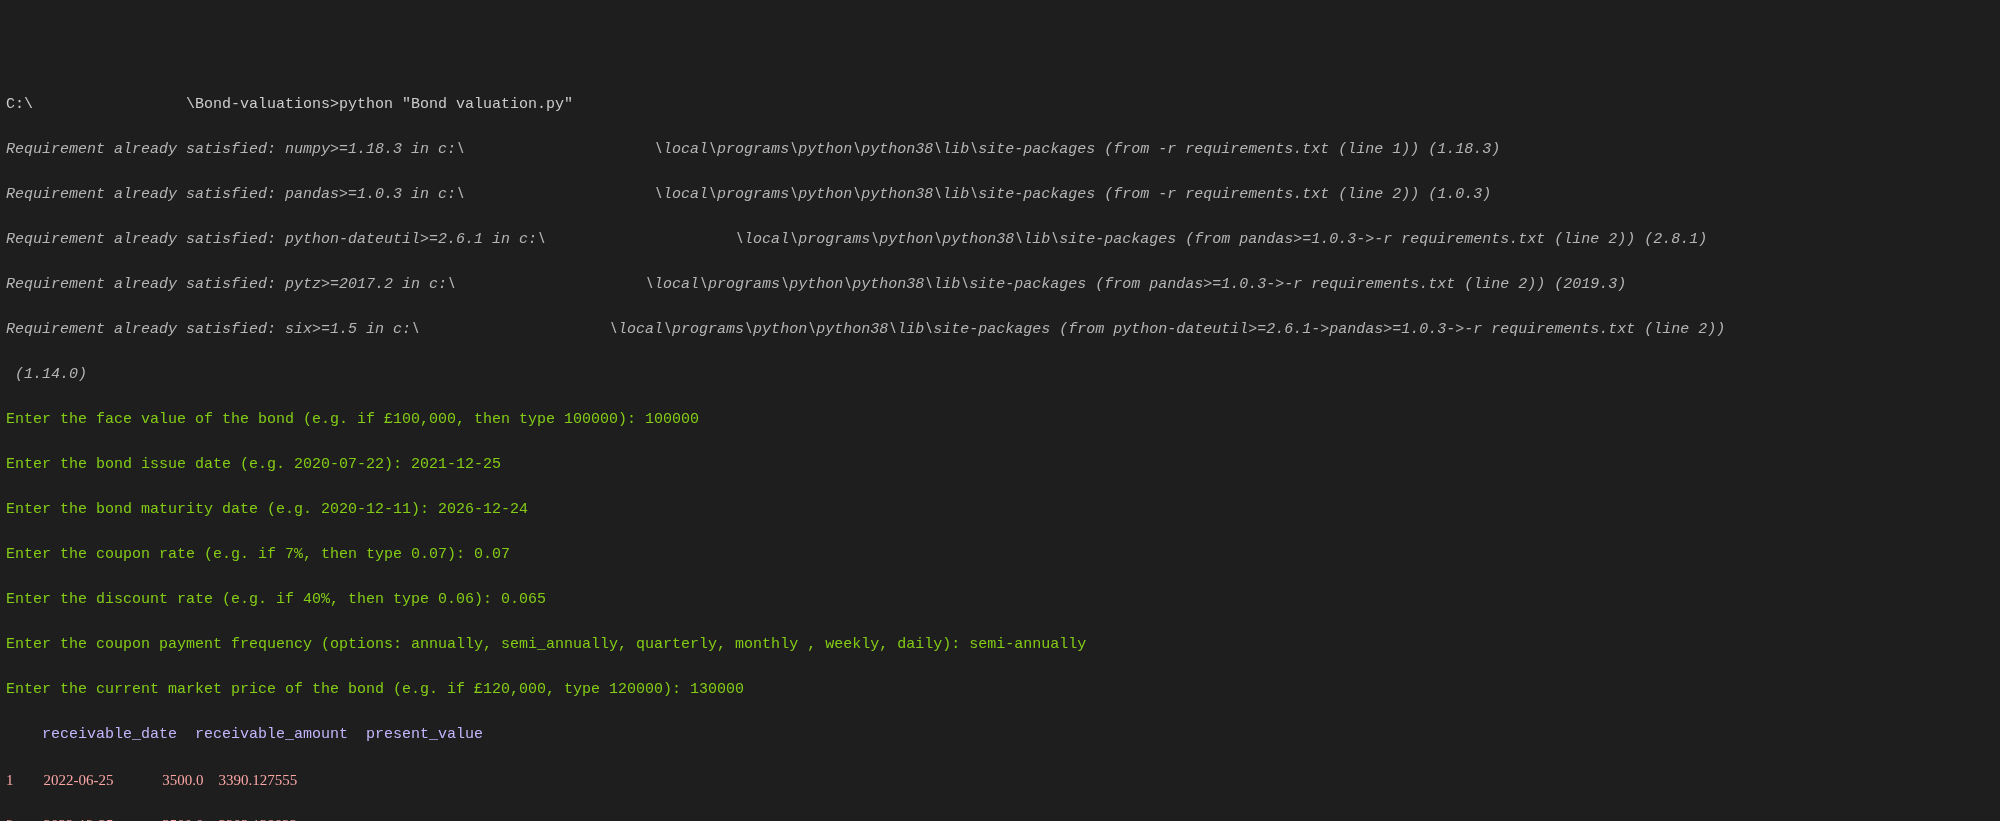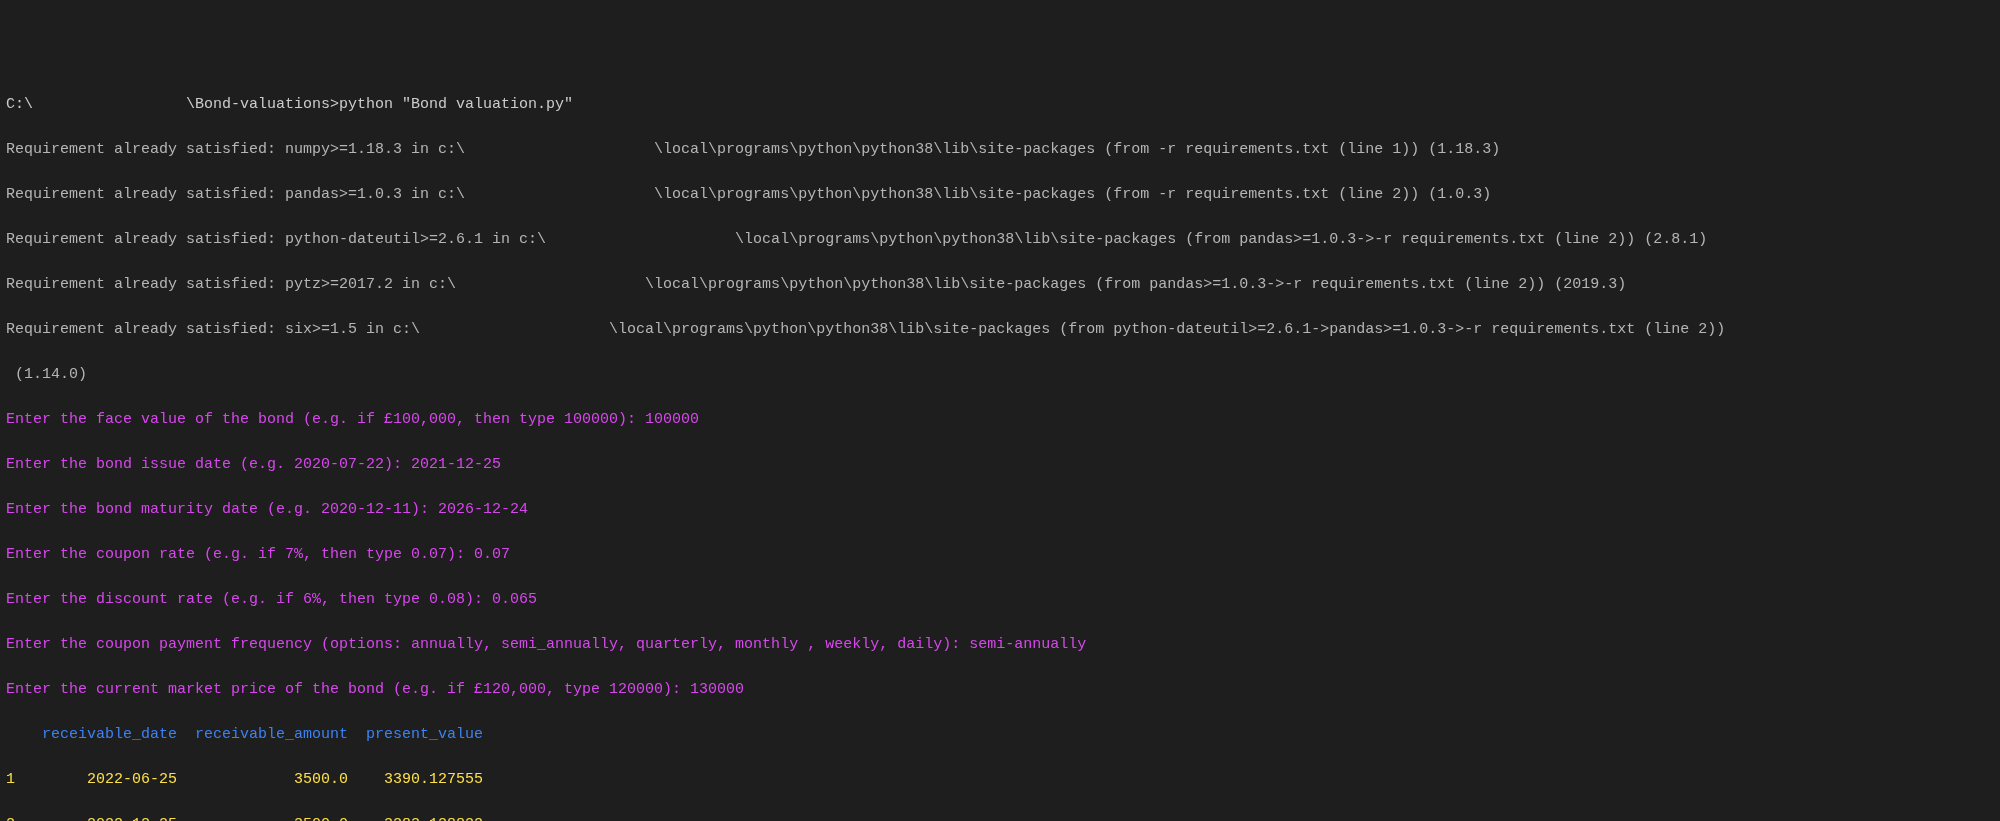--- a/index.html
+++ b/index.html
@@ -9,42 +9,42 @@
       font-family: 'Consolas', 'Courier New', monospace;
       font-size: 15px;
       line-height: 1.5;
       padding: 4px 6px;
       white-space: pre;
       overflow-x: auto;
       width: 2000px;
     }
     .terminal-line { display: block; }
     .prompt-section { color: #cccccc; }
-    .requirement-line { color: #b5b5b5; }
-    .input-line { color: #d946ef; }
-    .table-header { color: #3b82f6; font-family: Liberation Mono, monospace; }
-    .table-row { color: #fde047; }
+    .requirement-line { color: #b5b5b5; font-style: italic; }
+    .input-line { color: #84cc16; }
+    .table-header { color: #c4b5fd; font-family: Liberation Mono, monospace; }
+    .table-row { color: #fca5a5; font-family: Liberation Serif, serif; }
   </style>
 </head>
 <body>
 
 
 
 <span class="terminal-line prompt-section"><span>C:\                 \Bond-valuations&gt;</span><span>python "Bond valuation.py"</span></span>
 <span class="terminal-line requirement-line">Requirement already satisfied: numpy&gt;=1.18.3 in c:\                     \local\programs\python\python38\lib\site-packages (from -r requirements.txt (line 1)) (1.18.3)</span>
 <span class="terminal-line requirement-line">Requirement already satisfied: pandas&gt;=1.0.3 in c:\                     \local\programs\python\python38\lib\site-packages (from -r requirements.txt (line 2)) (1.0.3)</span>
 <span class="terminal-line requirement-line">Requirement already satisfied: python-dateutil&gt;=2.6.1 in c:\                     \local\programs\python\python38\lib\site-packages (from pandas&gt;=1.0.3-&gt;-r requirements.txt (line 2)) (2.8.1)</span>
 <span class="terminal-line requirement-line">Requirement already satisfied: pytz&gt;=2017.2 in c:\                     \local\programs\python\python38\lib\site-packages (from pandas&gt;=1.0.3-&gt;-r requirements.txt (line 2)) (2019.3)</span>
 <span class="terminal-line requirement-line">Requirement already satisfied: six&gt;=1.5 in c:\                     \local\programs\python\python38\lib\site-packages (from python-dateutil&gt;=2.6.1-&gt;pandas&gt;=1.0.3-&gt;-r requirements.txt (line 2))</span>
 <span class="terminal-line requirement-line"> (1.14.0)</span>
 <span class="terminal-line input-line">Enter the face value of the bond (e.g. if £100,000, then type 100000): 100000</span>
 <span class="terminal-line input-line">Enter the bond issue date (e.g. 2020-07-22): 2021-12-25</span>
 <span class="terminal-line input-line">Enter the bond maturity date (e.g. 2020-12-11): 2026-12-24</span>
 <span class="terminal-line input-line">Enter the coupon rate (e.g. if 7%, then type 0.07): 0.07</span>
-<span class="terminal-line input-line">Enter the discount rate (e.g. if 6%, then type 0.08): 0.065</span>
+<span class="terminal-line input-line">Enter the discount rate (e.g. if 40%, then type 0.06): 0.065</span>
 <span class="terminal-line input-line">Enter the coupon payment frequency (options: annually, semi_annually, quarterly, monthly , weekly, daily): semi-annually</span>
 <span class="terminal-line input-line">Enter the current market price of the bond (e.g. if £120,000, type 120000): 130000</span>
 <span class="terminal-line table-header">    receivable_date  receivable_amount  present_value</span>
 <span class="terminal-line table-row">1        2022-06-25             3500.0    3390.127555</span>
 <span class="terminal-line table-row">2        2022-12-25             3500.0    3283.128822</span>
 
 
 
 
 

